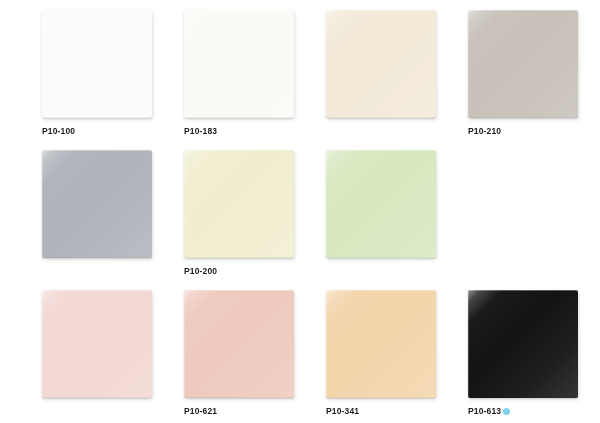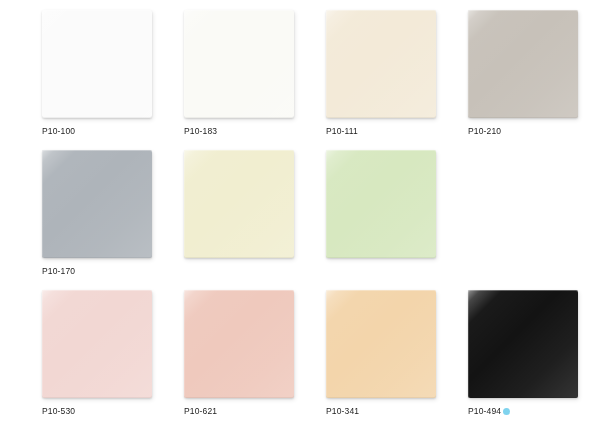--- a/index.html
+++ b/index.html
@@ -71,21 +71,21 @@
     border-radius: 2px;
     box-shadow: inset 0 1px 0 rgba(255,255,255,0.30),
                 inset 1px 0 0 rgba(255,255,255,0.18),
                 inset 0 -1px 0 rgba(0,0,0,0.05);
     pointer-events: none;
   }
 
   .swatch-label {
     margin-top: 8px;
     font-size: 8.5px;
-    font-weight: normal;
+    font-weight: bold;
     color: #1c1c1c;
     letter-spacing: 0.15px;
     white-space: nowrap;
     line-height: 11px;
     display: flex;
     align-items: center;
     gap: 2px;
   }
 
   .label-badge {
@@ -108,65 +108,59 @@
         </div>
       </div>
       <div class="swatch-cell">
         <div class="swatch-tile" style="background: rgb(250, 250, 246);"></div>
         <div class="swatch-label">
           <span>P10-183</span>
         </div>
       </div>
       <div class="swatch-cell">
         <div class="swatch-tile" style="background: rgb(243, 234, 216);"></div>
-        <div class="swatch-label">
-          <span>P10-111</span>
-        </div>
       </div>
       <div class="swatch-cell">
         <div class="swatch-tile" style="background: rgb(199, 193, 185);"></div>
         <div class="swatch-label">
           <span>P10-210</span>
         </div>
       </div>
     </div>
     <div class="swatch-row">
       <div class="swatch-cell">
         <div class="swatch-tile" style="background: rgb(174, 180, 186);"></div>
-        <div class="swatch-label">
-          <span>P10-170</span>
-        </div>
       </div>
       <div class="swatch-cell">
         <div class="swatch-tile" style="background: rgb(241, 238, 208);"></div>
+        <div class="swatch-label">
+          <span>P10-200</span>
+        </div>
       </div>
       <div class="swatch-cell">
         <div class="swatch-tile" style="background: rgb(215, 232, 192);"></div>
       </div>
     </div>
     <div class="swatch-row">
       <div class="swatch-cell">
         <div class="swatch-tile" style="background: rgb(242, 215, 211);"></div>
-        <div class="swatch-label">
-          <span>P10-530</span>
-        </div>
       </div>
       <div class="swatch-cell">
         <div class="swatch-tile" style="background: rgb(239, 201, 189);"></div>
         <div class="swatch-label">
           <span>P10-621</span>
         </div>
       </div>
       <div class="swatch-cell">
         <div class="swatch-tile" style="background: rgb(243, 213, 171);"></div>
         <div class="swatch-label">
           <span>P10-341</span>
         </div>
       </div>
       <div class="swatch-cell">
         <div class="swatch-tile" style="background: rgb(19, 19, 19);"></div>
         <div class="swatch-label">
-          <span>P10-494</span>
+          <span>P10-613</span>
           <span class="label-badge" style="background: rgb(127, 211, 238);"></span>
         </div>
       </div>
     </div>
   </div>
 
 </body></html>

